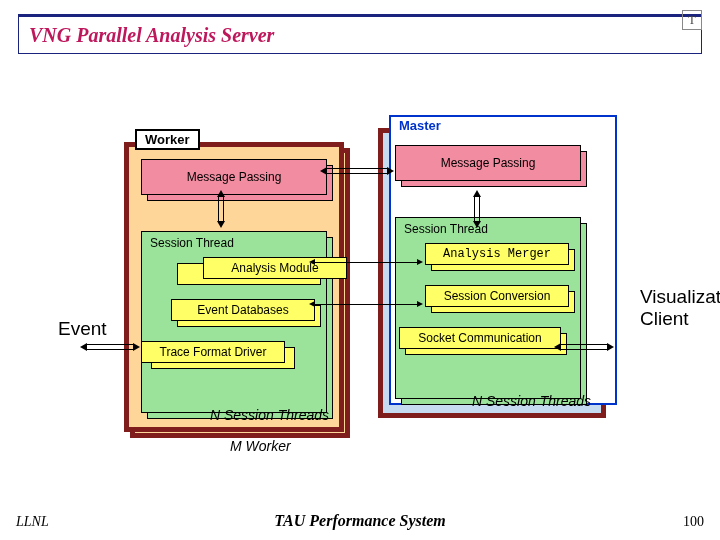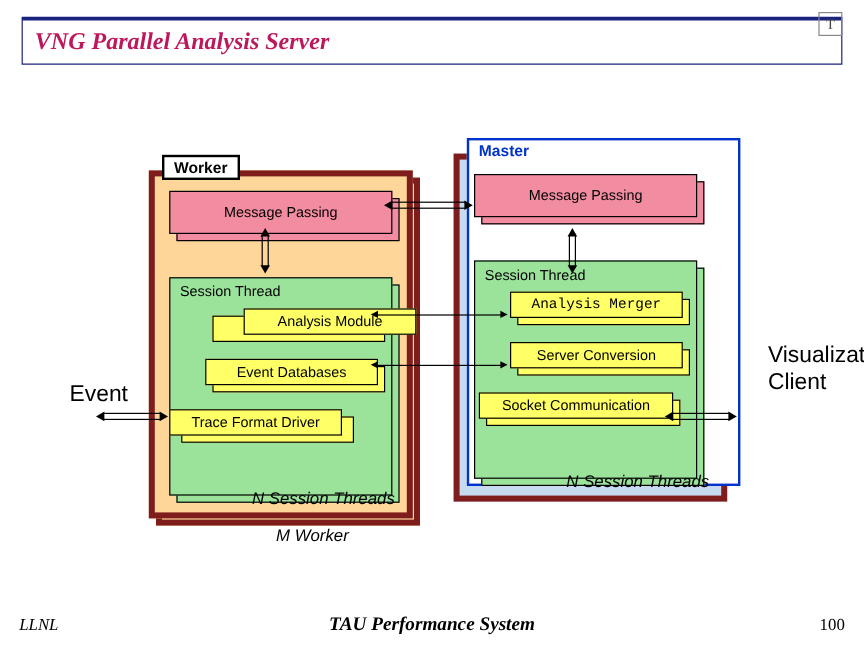--- a/index.html
+++ b/index.html
@@ -92,21 +92,21 @@
 
   <div class="dup session" style="left:18px; top:90px; width:186px; height:182px;"></div>
   <div class="box session" style="left:12px; top:84px; width:186px; height:182px; align-items:flex-start; padding-top:4px; justify-content:flex-start; padding-left:8px;">
     <span>Session Thread</span>
   </div>
 
   <div class="dup yellow" style="left:48px; top:116px; width:144px; height:22px;"></div>
   <div class="box yellow" style="left:42px; top:110px; width:144px; height:22px;font-family:Liberation Mono, monospace;">Analysis Merger</div>
 
   <div class="dup yellow" style="left:48px; top:158px; width:144px; height:22px;"></div>
-  <div class="box yellow" style="left:42px; top:152px; width:144px; height:22px;">Server Conversion</div>
+  <div class="box yellow" style="left:42px; top:152px; width:144px; height:22px;">Session Conversion</div>
 
   <div class="dup yellow" style="left:22px; top:200px; width:162px; height:22px;"></div>
   <div class="box yellow" style="left:16px; top:194px; width:162px; height:22px;">Socket Communication</div>
 
   <div class="sub-label" style="right:10px; bottom:4px;">N Session Threads</div>
 </div>
 
 <div class="sub-label" style="left:230px; top:438px;">M Worker</div>
 
 <div class="side-text" style="left:30px; top:318px;">Event</div>

